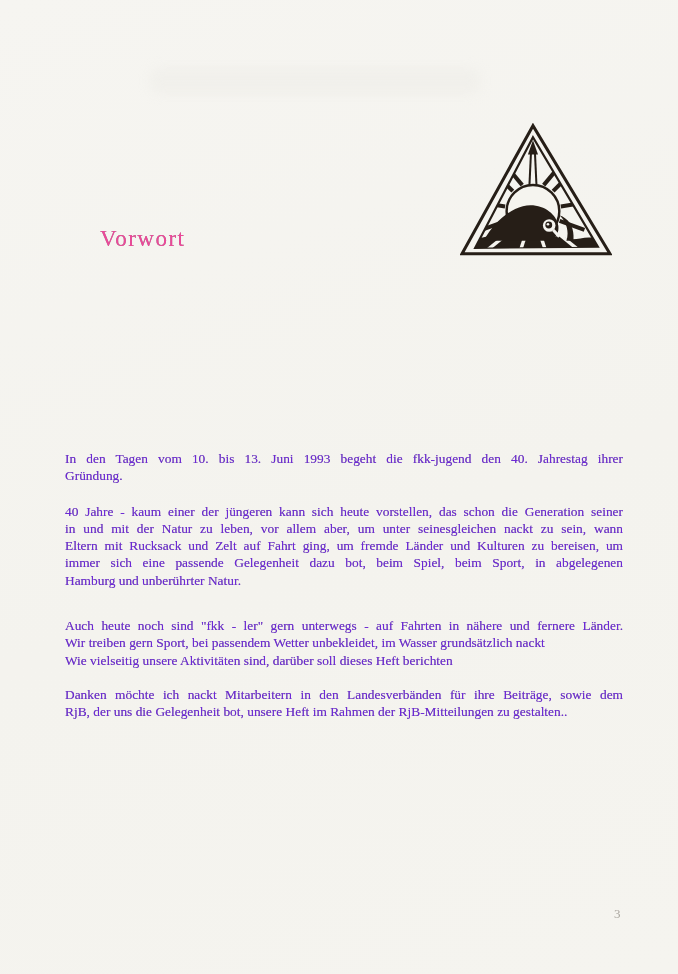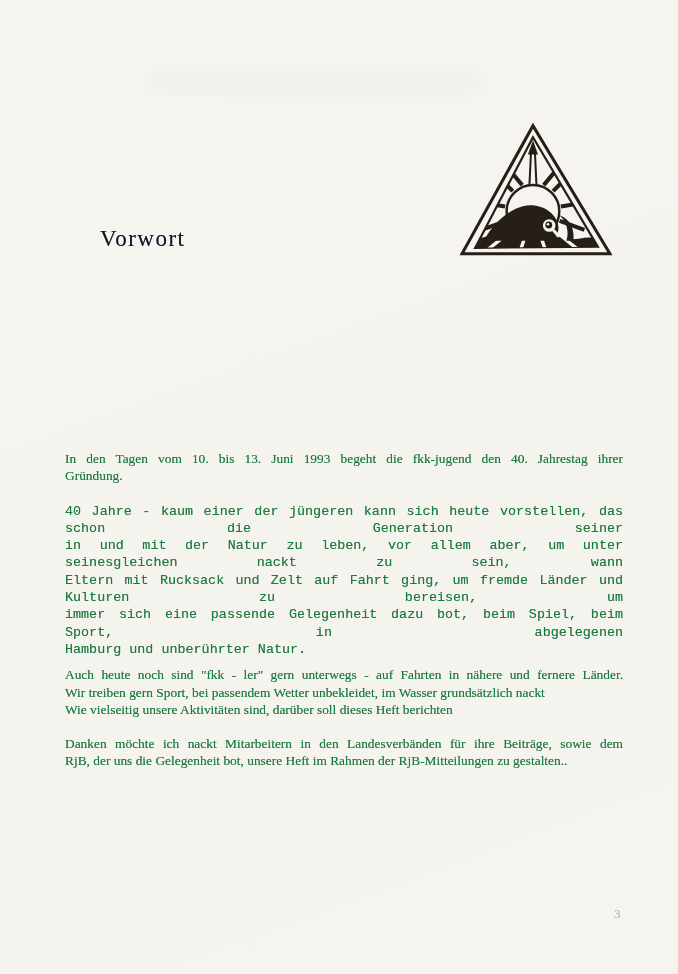--- a/index.html
+++ b/index.html
@@ -14,35 +14,35 @@
     position: absolute; inset: 0;
   }
   
   .ghost {
     position: absolute; left: 150px; top: 68px; width: 330px; height: 26px;
     background: #e9e8e3; opacity: 0.35; filter: blur(6px);
     border-radius: 8px;
   }
   .page-title {
     position: absolute; left: 100px; top: 226px;
-    font-size: 23px; color: #0f172a; letter-spacing: 1.5px;
+    font-size: 23px; color: #ec4899; letter-spacing: 1.5px;
     text-shadow: 0 0 0.5px rgba(50,50,55,.55);
   }
   .logo {
     position: absolute; left: 460px; top: 123px;
     width: 152px; height: 134px;
   }
   .body-text {
     position: absolute; left: 65px; top: 450px; width: 558px;
-    font-size: 13.4px; line-height: 17.3px; color: #15803d;
+    font-size: 13.4px; line-height: 17.3px; color: #6d28d9;
     text-shadow: 0 0 0.4px rgba(55,55,60,.5);
   }
   .para { margin: 0; }
   .para-1 { margin-bottom: 18px; }
-  .para-2 { margin-bottom: 8px; font-family: Liberation Mono, monospace; }
+  .para-2 { margin-bottom: 28px; }
   .para-3 { margin-bottom: 17px; }
   .para-4 { margin-bottom: 17px; }
   .ln { min-height: 17.3px; }
   .ln.just { text-align: justify; text-align-last: justify; }
   .dateline { margin: 0 0 33px 0; }
   .signature { margin: 0; }
   .page-number {
     position: absolute; left: 614px; top: 906px;
     font-size: 13px; color: #a9a59e;
   }

